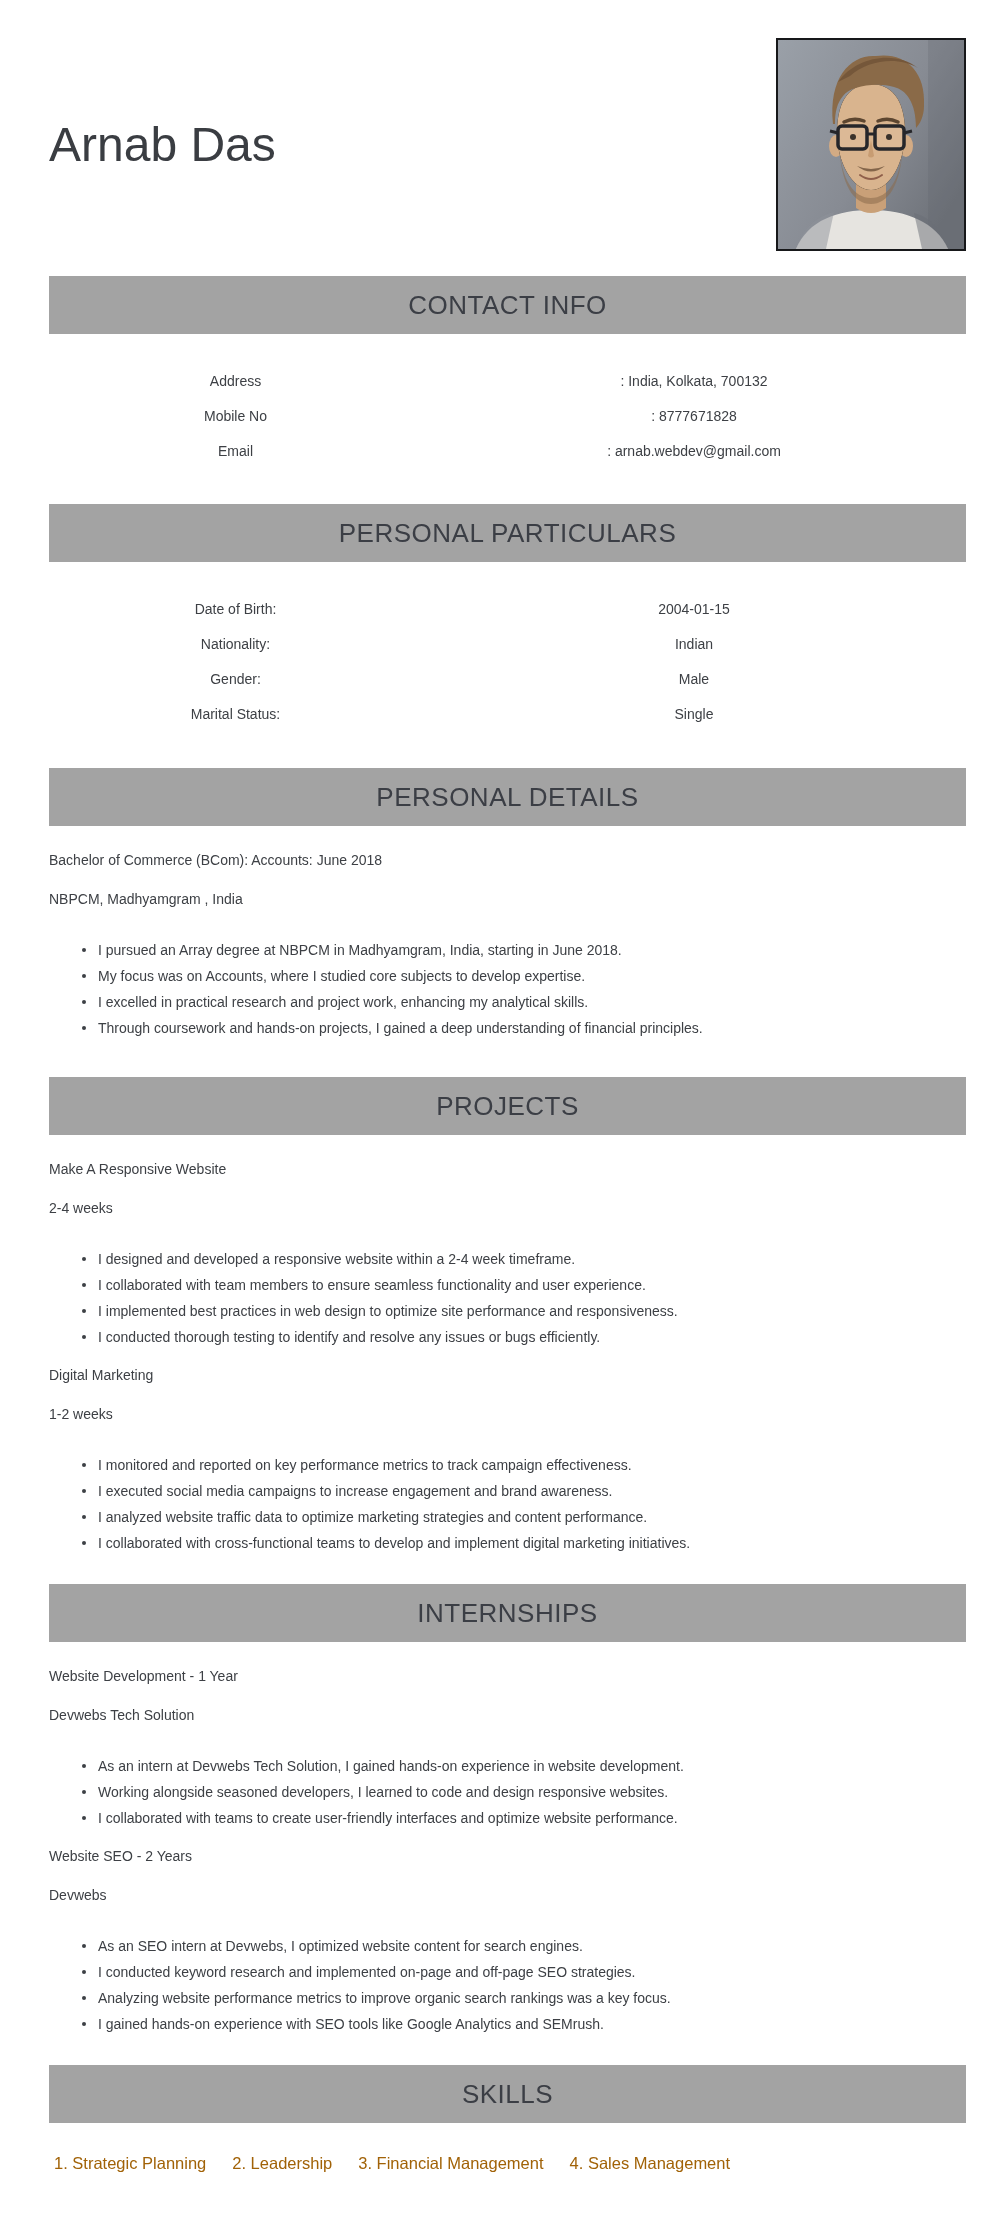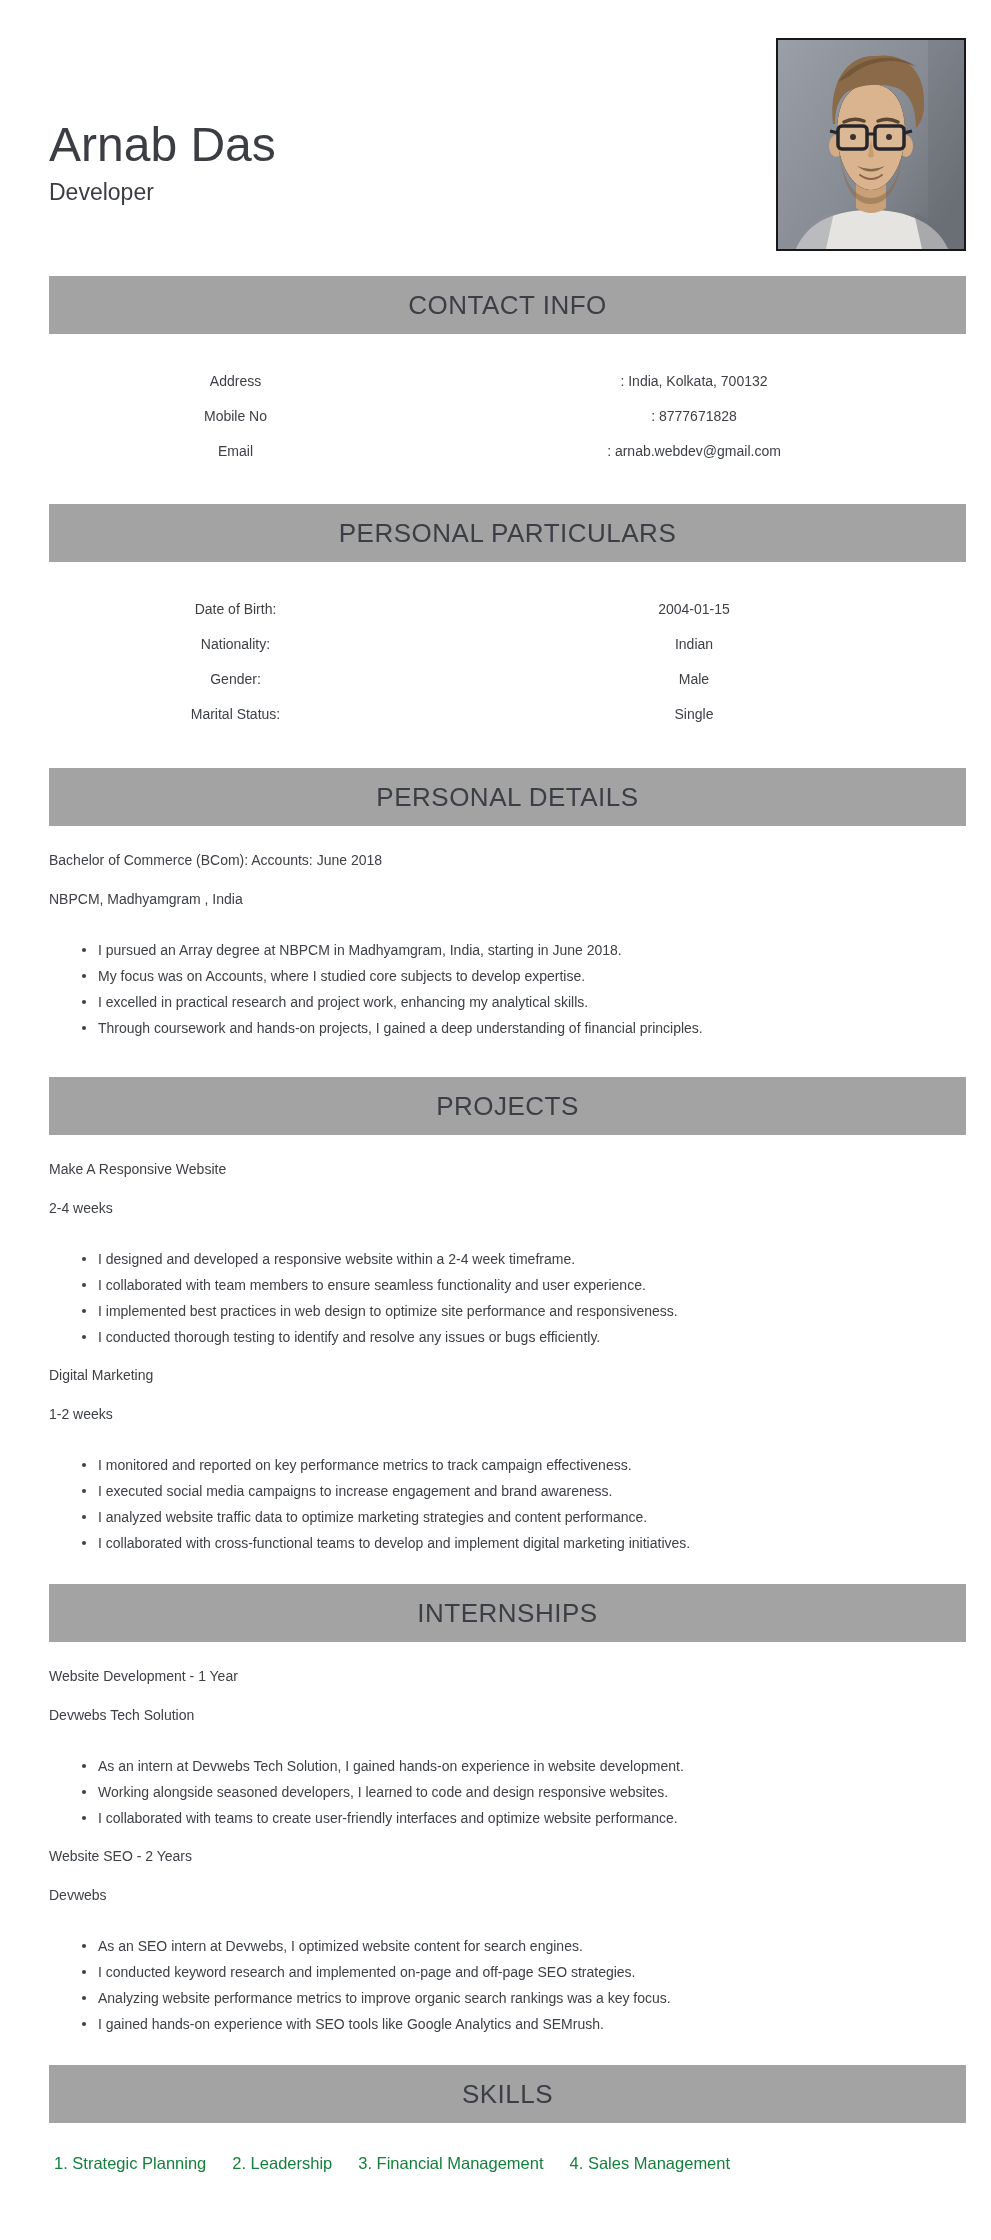--- a/index.html
+++ b/index.html
@@ -107,31 +107,30 @@
   .item + .item { margin-top: 15px; }
 
   
   .skills-row {
     padding-top: 28px;
     padding-left: 5px;
     display: flex;
     gap: 26px;
     font-size: 16.5px;
     line-height: 24px;
-    color: #15803d;
+    color: #a16207;
   }
 </style>
 </head>
 <body>
 
 <div class="page">
 
   <header class="hdr">
     <h1>Arnab Das</h1>
-    <div class="role">Developer</div>
     <div class="photo">
       <svg viewBox="0 0 186 209" preserveAspectRatio="none">
         <defs>
           <linearGradient id="bg" x1="0" y1="0" x2="1" y2="0.7">
             <stop offset="0" stop-color="#9aa0a8"></stop>
             <stop offset="0.6" stop-color="#878b93"></stop>
             <stop offset="1" stop-color="#6e7279"></stop>
           </linearGradient>
         </defs>
         <rect x="0" y="0" width="186" height="209" fill="url(#bg)"></rect>

